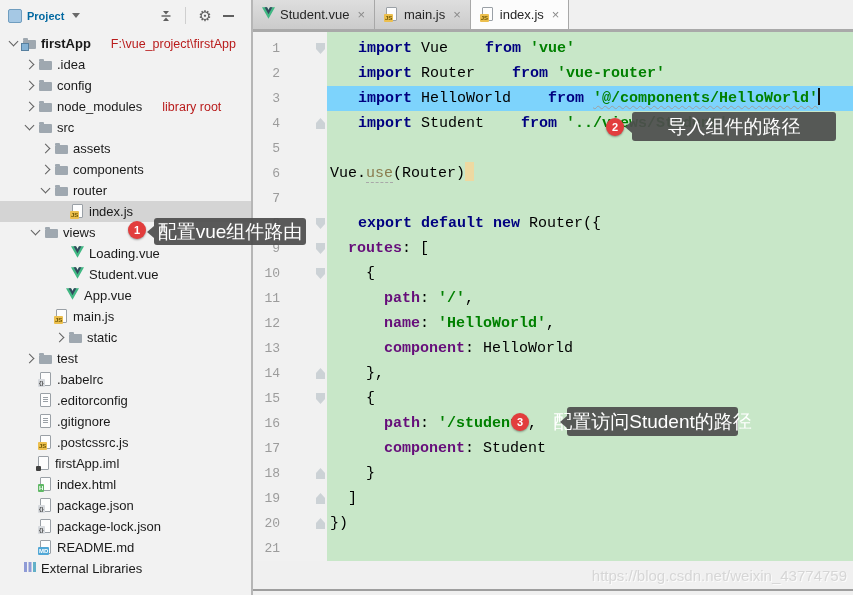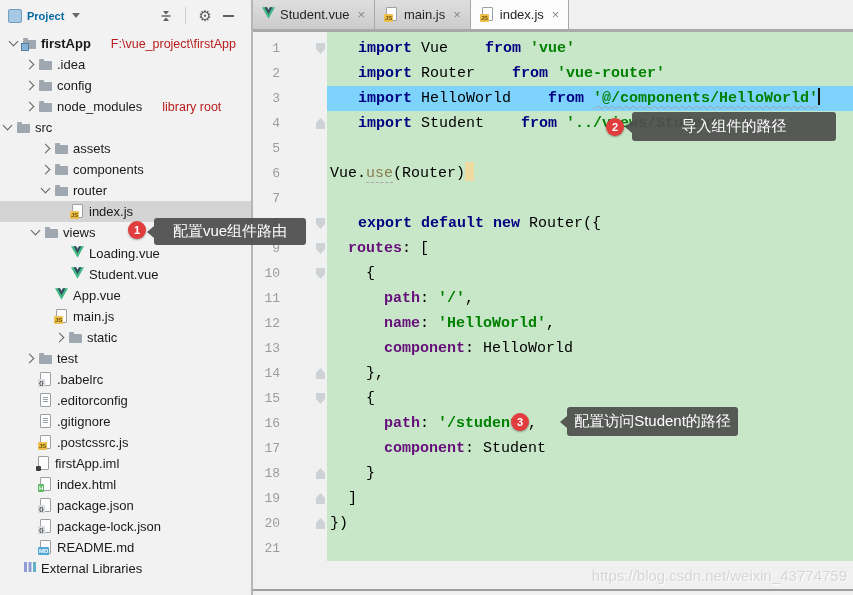--- a/index.html
+++ b/index.html
@@ -66,21 +66,21 @@
   .tok-weak{color:#8a7c4e;border-bottom:1px dashed #a8a8a8;}
   .caret-i{display:inline-block;width:2px;height:17px;background:#111;vertical-align:-3px;}
   .block-i{display:inline-block;width:9px;height:19px;background:#eed9a1;vertical-align:-4px;}
   .editor-rest{flex:1;background:#f0f0f0;}
   .watermark{position:absolute;right:6px;bottom:11px;font-size:15px;color:#d6d6d6;text-shadow:1px 1px 0 #fbfbfb;}
   .bottom-line{position:absolute;left:0;right:0;bottom:4px;height:2px;background:#9e9e9e;}
 
   
   .overlay{position:absolute;inset:0;pointer-events:none;z-index:10;}
   .badge{position:absolute;width:18px;height:18px;border-radius:50%;background:#e23d3d;color:#fff;font-weight:bold;font-size:11px;line-height:18px;text-align:center;box-shadow:0 1px 2px rgba(0,0,0,.35);}
-  .tip{position:absolute;background:rgba(77,77,77,.93);color:#fff;font-size:15px;display:flex;align-items:center;justify-content:center;border-radius:3px;white-space:nowrap;}
+  .tip{position:absolute;background:rgba(77,77,77,.93);color:#fff;font-size:19px;display:flex;align-items:center;justify-content:center;border-radius:3px;white-space:nowrap;}
   .tip::before{content:"";position:absolute;left:-7px;top:50%;margin-top:-6px;border-top:6px solid transparent;border-bottom:6px solid transparent;border-right:7px solid rgba(77,77,77,.93);}
 </style>
 </head>
 <body>
 
 <div class="app">
 
   <aside class="project-panel">
     <div class="panel-header">
       <span class="proj-ico"></span>
@@ -132,21 +132,21 @@
         <div class="trow" style="padding-left: 22px;">
           <span class="chevbox">
             <span class="chev"></span>
           </span>
           <span class="ticon">
             <span class="fold-ico"></span>
           </span>
           <span class="tlabel">node_modules</span>
           <span class="tsuffix">library root</span>
         </div>
-        <div class="trow" style="">
+        <div class="trow" style="padding-left: 22px;">
           <span class="chevbox">
             <span class="chev open"></span>
           </span>
           <span class="ticon">
             <span class="fold-ico"></span>
           </span>
           <span class="tlabel">src</span>
         </div>
         <div class="trow" style="padding-left: 38px;">
           <span class="chevbox">
@@ -207,21 +207,21 @@
         <div class="trow" style="padding-left: 54px;">
           <span class="chevbox"></span>
           <span class="ticon">
             <span><svg width="13" height="12" viewBox="0 0 261.76 226.69">
                 <path d="M161.1 0L130.9 52.3 100.7 0H0l130.9 226.7L261.8 0z" fill="#41b883"></path>
                 <path d="M161.1 0l-30.2 52.3L100.7 0H52.4l78.5 136 78.5-136z" fill="#34495e"></path>
               </svg></span>
           </span>
           <span class="tlabel">Student.vue</span>
         </div>
-        <div class="trow" style="padding-left: 38px;">
+        <div class="trow" style="padding-left: 49px;">
           <span class="chevbox"></span>
           <span class="ticon">
             <span><svg width="13" height="12" viewBox="0 0 261.76 226.69">
                 <path d="M161.1 0L130.9 52.3 100.7 0H0l130.9 226.7L261.8 0z" fill="#41b883"></path>
                 <path d="M161.1 0l-30.2 52.3L100.7 0H52.4l78.5 136 78.5-136z" fill="#34495e"></path>
               </svg></span>
           </span>
           <span class="tlabel">App.vue</span>
         </div>
         <div class="trow" style="padding-left: 38px;">

